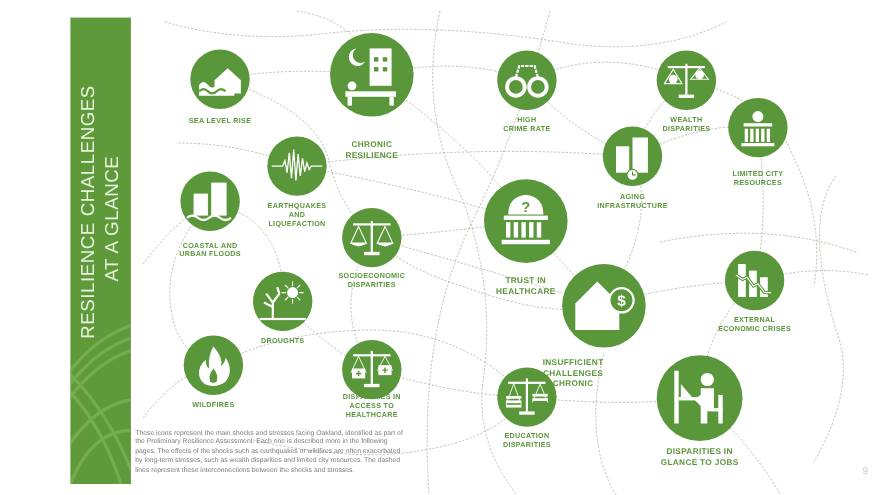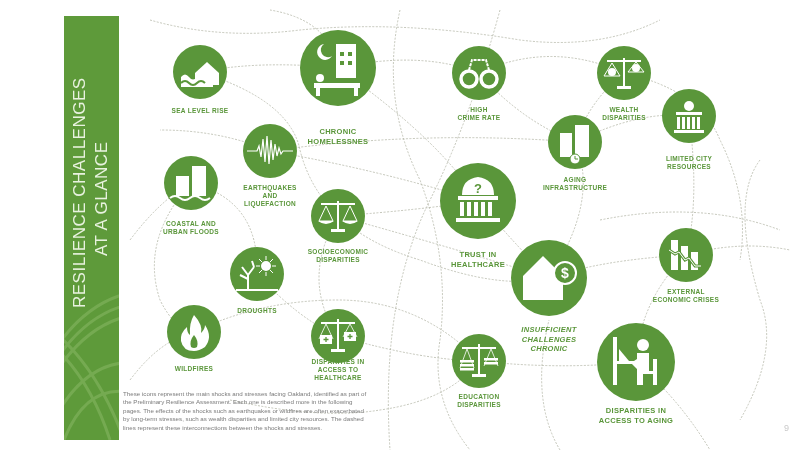--- a/index.html
+++ b/index.html
@@ -101,21 +101,21 @@
         <rect x="48" y="31" width="4" height="4"></rect>
       </g>
     <circle cx="20" cy="48" r="4" fill="#fff"></circle>
     <rect x="14" y="53" width="46" height="5" fill="#fff"></rect>
     <rect x="16" y="58" width="4" height="8" fill="#fff"></rect>
       <rect x="54" y="58" width="4" height="8" fill="#fff"></rect>
   </svg>
 </div>
 <div class="label big" style="left:338px;top:127px;">
   <div>CHRONIC</div>
-    <div>HOMELESSNES</div>
+    <div>RESILIENCE</div>
 </div>
 
 <div class="node" style="left:452px;top:46px;width:54px;height:54px;">
   <svg viewBox="0 0 54 54">
     <circle cx="17" cy="33" r="8" fill="none" stroke="#fff" stroke-width="3.5"></circle>
     <circle cx="37" cy="33" r="8" fill="none" stroke="#fff" stroke-width="3.5"></circle>
     <path d="M17 24 L20 14 L34 14 L37 24" fill="none" stroke="#fff" stroke-width="2" stroke-dasharray="3,1"></path>
   </svg>
 </div>
 <div class="label" style="left:479px;top:106px;">
@@ -240,21 +240,21 @@
 </div>
 <div class="label" style="left:257px;top:307px;">DROUGHTS</div>
 
 <div class="node" style="left:511px;top:240px;width:76px;height:76px;">
   <svg viewBox="0 0 76 76">
     <path d="M12 36 L32 16 L52 36 L52 60 L12 60 Z" fill="#fff"></path>
     <circle cx="54" cy="33" r="11" fill="#5a963a" stroke="#fff" stroke-width="2"></circle>
     <text x="54" y="38" text-anchor="middle" font-size="14" font-weight="bold" fill="#fff" font-family="Liberation Sans, sans-serif">$</text>
   </svg>
 </div>
-<div class="label big" style="left:549px;top:325px;font-style:italic;">
+<div class="label big" style="left:521px;top:325px;">
   <div>INSUFFICIENT</div>
     <div>CHALLENGES</div>
     <div>CHRONIC</div>
 </div>
 
 <div class="node" style="left:659px;top:228px;width:54px;height:54px;">
   <svg viewBox="0 0 54 54">
     <rect x="12" y="12" width="7" height="30" fill="#fff"></rect>
     <rect x="22" y="18" width="7" height="24" fill="#fff"></rect>
     <rect x="32" y="24" width="7" height="18" fill="#fff"></rect>
@@ -318,18 +318,18 @@
     <path d="M22 26 L32 38 L22 38 Z" fill="#fff"></path>
     <rect x="20" y="38" width="18" height="3" fill="#fff"></rect>
     <circle cx="46" cy="22" r="6" fill="#fff"></circle>
     <path d="M40 30 L52 30 L52 50 L46 50 L46 62 L40 62 L40 46 L34 40 L40 36 Z" fill="#fff"></path>
     <rect x="56" y="36" width="4" height="26" fill="#fff"></rect>
     <rect x="46" y="48" width="14" height="3" fill="#fff"></rect>
   </svg>
 </div>
 <div class="label big" style="left:636px;top:406px;">
   <div>DISPARITIES IN</div>
-    <div>ACCESS TO AGING</div>
+    <div>GLANCE TO JOBS</div>
 </div>
 
 <div class="caption">These icons represent the main shocks and stresses facing Oakland, identified as part of the Preliminary Resilience Assessment. Each one is described more in the following pages. The effects of the shocks such as earthquakes or wildfires are often exacerbated by long-term stresses, such as wealth disparities and limited city resources. The dashed lines represent these interconnections between the shocks and stresses.</div>
 
 <div class="page-num">9</div>
 
 </body></html>

